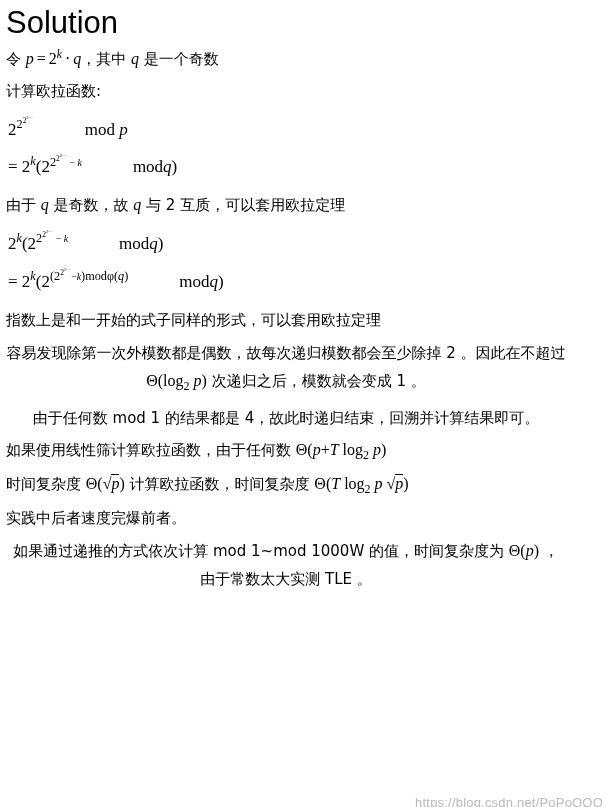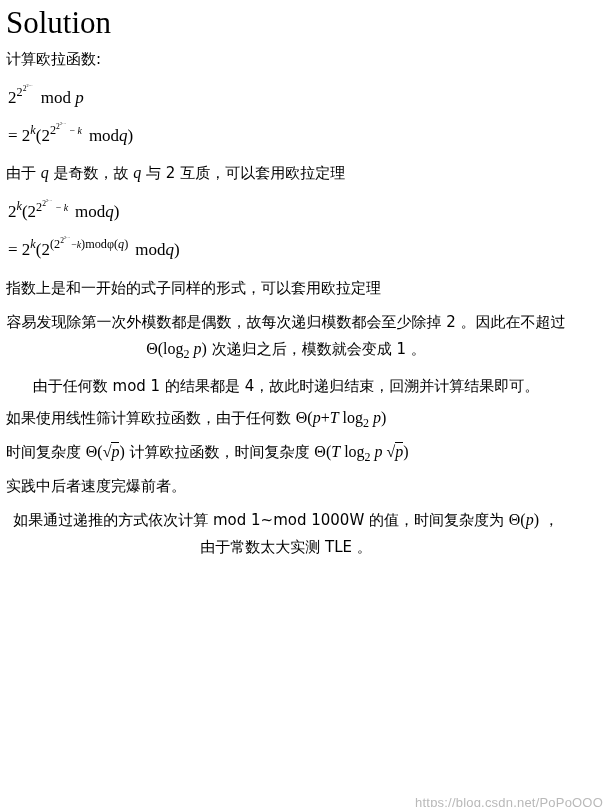--- a/index.html
+++ b/index.html
@@ -16,21 +16,21 @@
     position: relative;
   }
   .page {
     position: relative;
     width: 607px;
     height: 807px;
     padding: 0;
     box-sizing: border-box;
   }
   .title {
-    font-family: Liberation Serif, serif;
+    font-family: Liberation Sans, sans-serif;
     font-size: 31px;
     font-weight: normal;
     letter-spacing: 0px;
     margin: 6px 0 2px 6px;
     line-height: 1.1;
   }
   .block {
     margin: 0 0 0 6px;
     padding: 0;
   }
@@ -73,20 +73,21 @@
     line-height: 0;
   }
   .dots {
     letter-spacing: 1px;
   }
   .opsp {
     padding: 0 3px;
   }
   .modsp {
     padding-left: 7px;
+    margin-left: 44px;
   }
   .watermark {
     position: absolute;
     right: 4px;
     bottom: 3px;
     font-family: "Liberation Sans", sans-serif;
     font-size: 13px;
     color: #b9b9b9;
     letter-spacing: 0.2px;
     white-space: nowrap;
@@ -98,20 +99,23 @@
 </style>
 </head>
 <body>
 
 <div class="page">
 
   <h1 class="title">Solution</h1>
 
   <div class="block">
 
+    <div class="line">
+      <span class="cn">令 </span><span class="math mi">p</span><span class="opsp">=</span><span class="math">2<span class="sup1 mi">k</span></span><span class="opsp">·</span><span class="math mi">q</span><span class="cn">，其中 </span><span class="math mi">q</span><span class="cn"> 是一个奇数</span>
+    </div>
 
     <div class="line">
       <span class="cn">计算欧拉函数:</span>
     </div>
 
     <div class="mathline">
       <span class="math">2<span class="sup1">2<span class="sup2">2<span class="sup3">2<span class="dots">⋯</span></span></span></span></span><span class="modsp math">mod </span><span class="math mi">p</span>
     </div>
 
     <div class="mathline">

